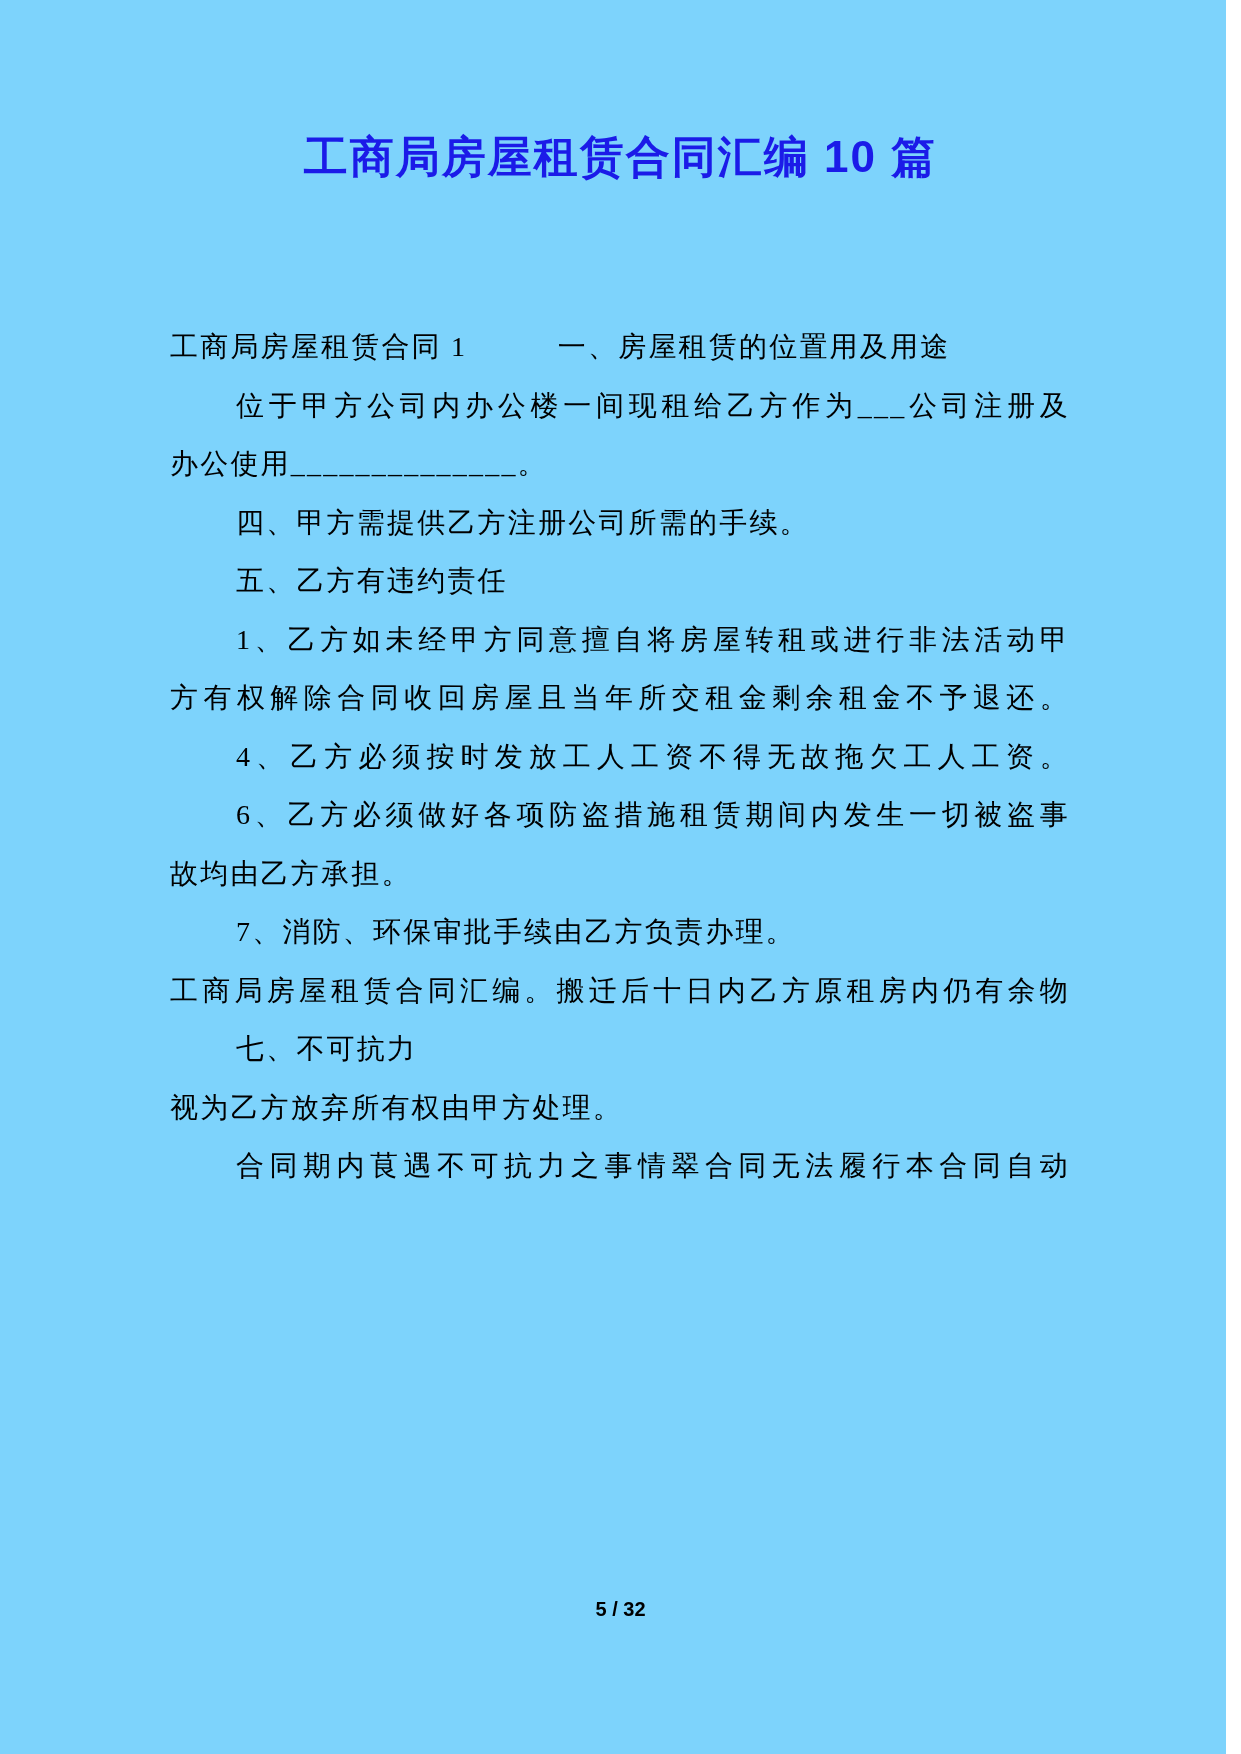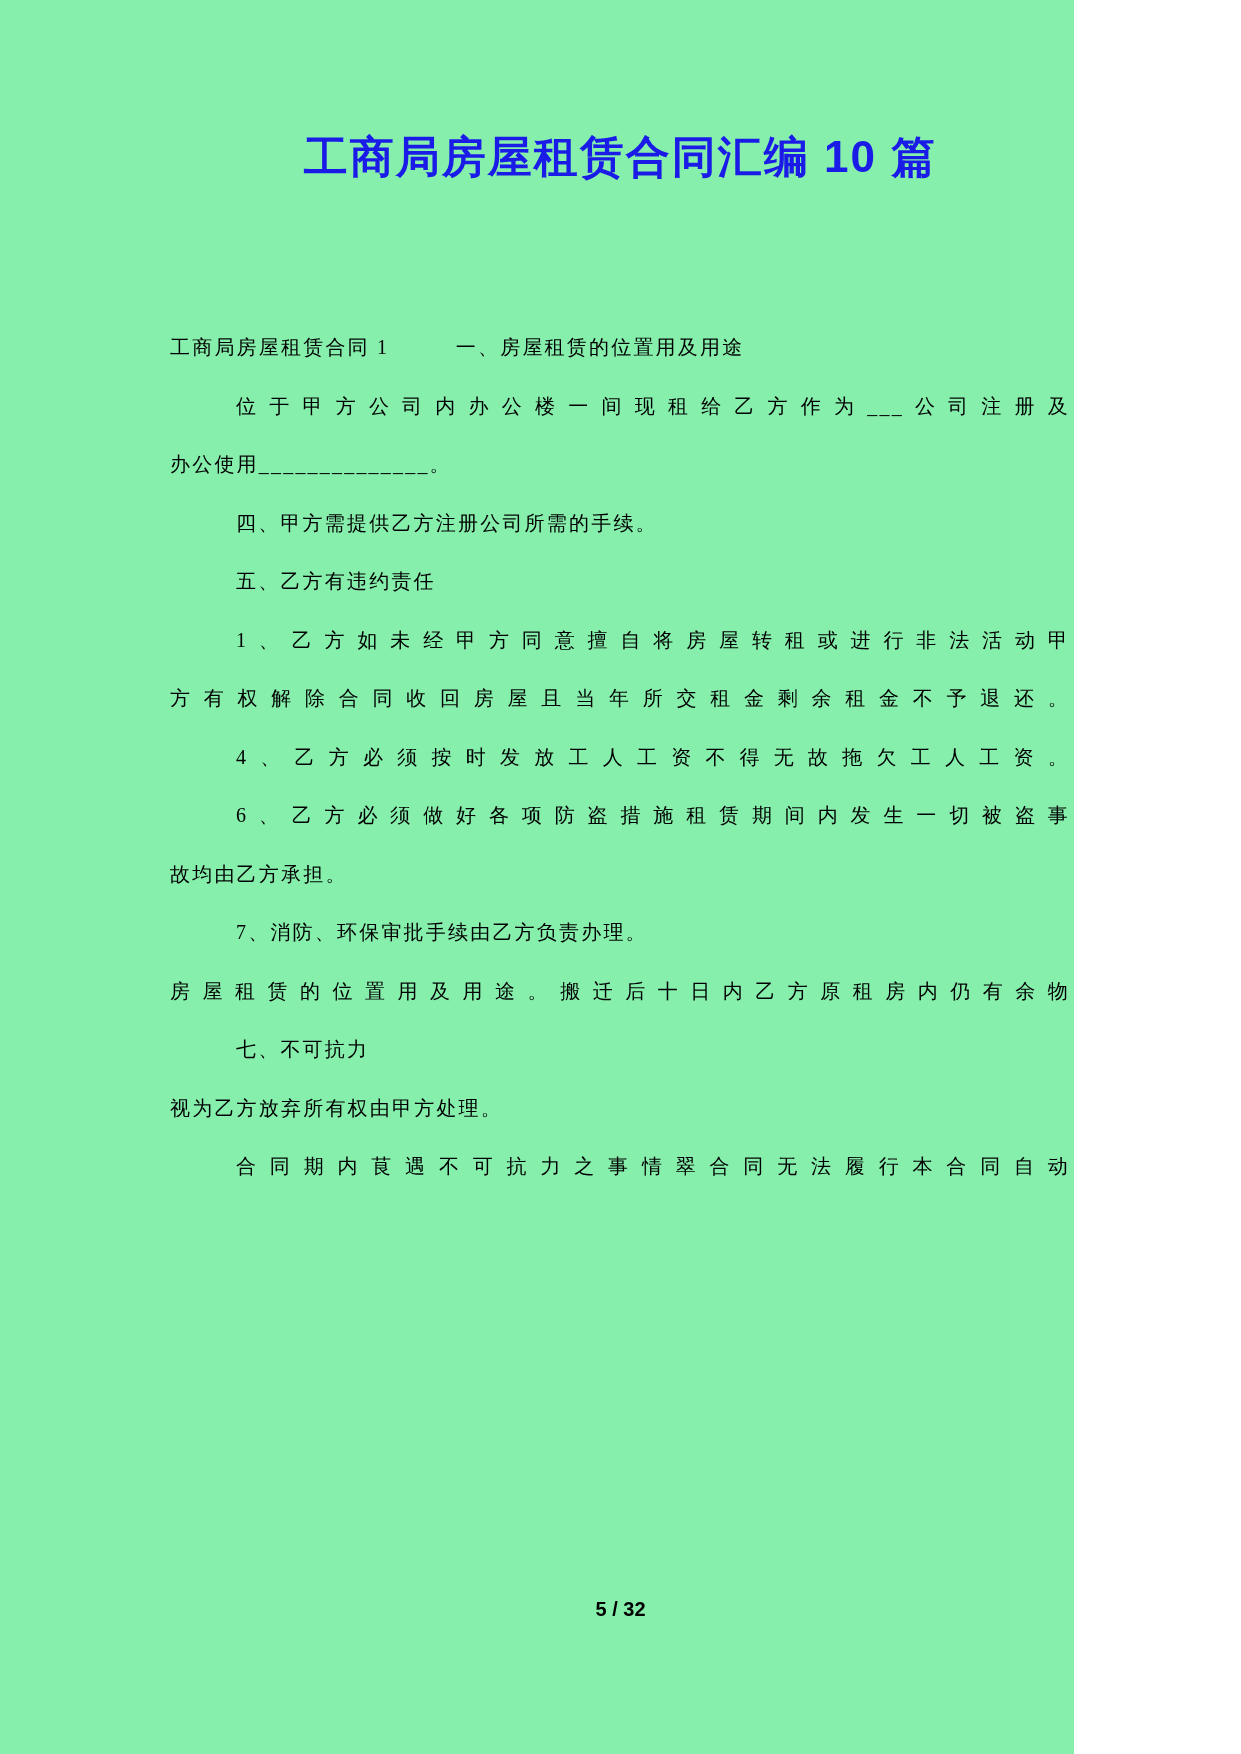--- a/index.html
+++ b/index.html
@@ -2,23 +2,23 @@
 <html><head>
 <meta charset="utf-8">
 <style>
   html, body {
     margin: 0;
     padding: 0;
     background: #ffffff;
   }
   .page {
     position: relative;
-    width: 1074px;
+    width: 1226px;
     height: 1754px;
-    background: #86efac;
+    background: #7dd3fc;
     overflow: hidden;
     color: #000000;
     font-family: "Liberation Serif", "DejaVu Serif", serif;
   }
   .doc-title {
     position: absolute;
     top: 128px;
     left: 0;
     width: 1241px;
     text-align: center;
@@ -28,21 +28,21 @@
     letter-spacing: 2px;
     margin: 0;
   }
   .body-lines {
     position: absolute;
     left: 170px;
     top: 318px;
     width: 900px;
   }
   .line {
-    font-size: 20px;
+    font-size: 28px;
     line-height: 58.5px;
     letter-spacing: 2.2px;
     white-space: normal;
     text-align: left;
   }
   .line.indent {
     text-indent: 66px;
   }
   .line.fill {
     text-align: justify;
@@ -72,21 +72,21 @@
       <div class="line indent fill">位于甲方公司内办公楼一间现租给乙方作为___公司注册及</div>
       <div class="line">办公使用______________。</div>
       <div class="line indent">四、甲方需提供乙方注册公司所需的手续。</div>
       <div class="line indent">五、乙方有违约责任</div>
       <div class="line indent fill">1、乙方如未经甲方同意擅自将房屋转租或进行非法活动甲</div>
       <div class="line fill">方有权解除合同收回房屋且当年所交租金剩余租金不予退还。</div>
       <div class="line indent fill">4、乙方必须按时发放工人工资不得无故拖欠工人工资。</div>
       <div class="line indent fill">6、乙方必须做好各项防盗措施租赁期间内发生一切被盗事</div>
       <div class="line">故均由乙方承担。</div>
       <div class="line indent">7、消防、环保审批手续由乙方负责办理。</div>
-      <div class="line fill">房屋租赁的位置用及用途。搬迁后十日内乙方原租房内仍有余物</div>
+      <div class="line fill">工商局房屋租赁合同汇编。搬迁后十日内乙方原租房内仍有余物</div>
       <div class="line indent">七、不可抗力</div>
       <div class="line">视为乙方放弃所有权由甲方处理。</div>
       <div class="line indent fill">合同期内茛遇不可抗力之事情翠合同无法履行本合同自动</div>
     </div>
 
   <div class="footer">5 / 32</div>
 
 </div>
 
 </body></html>

